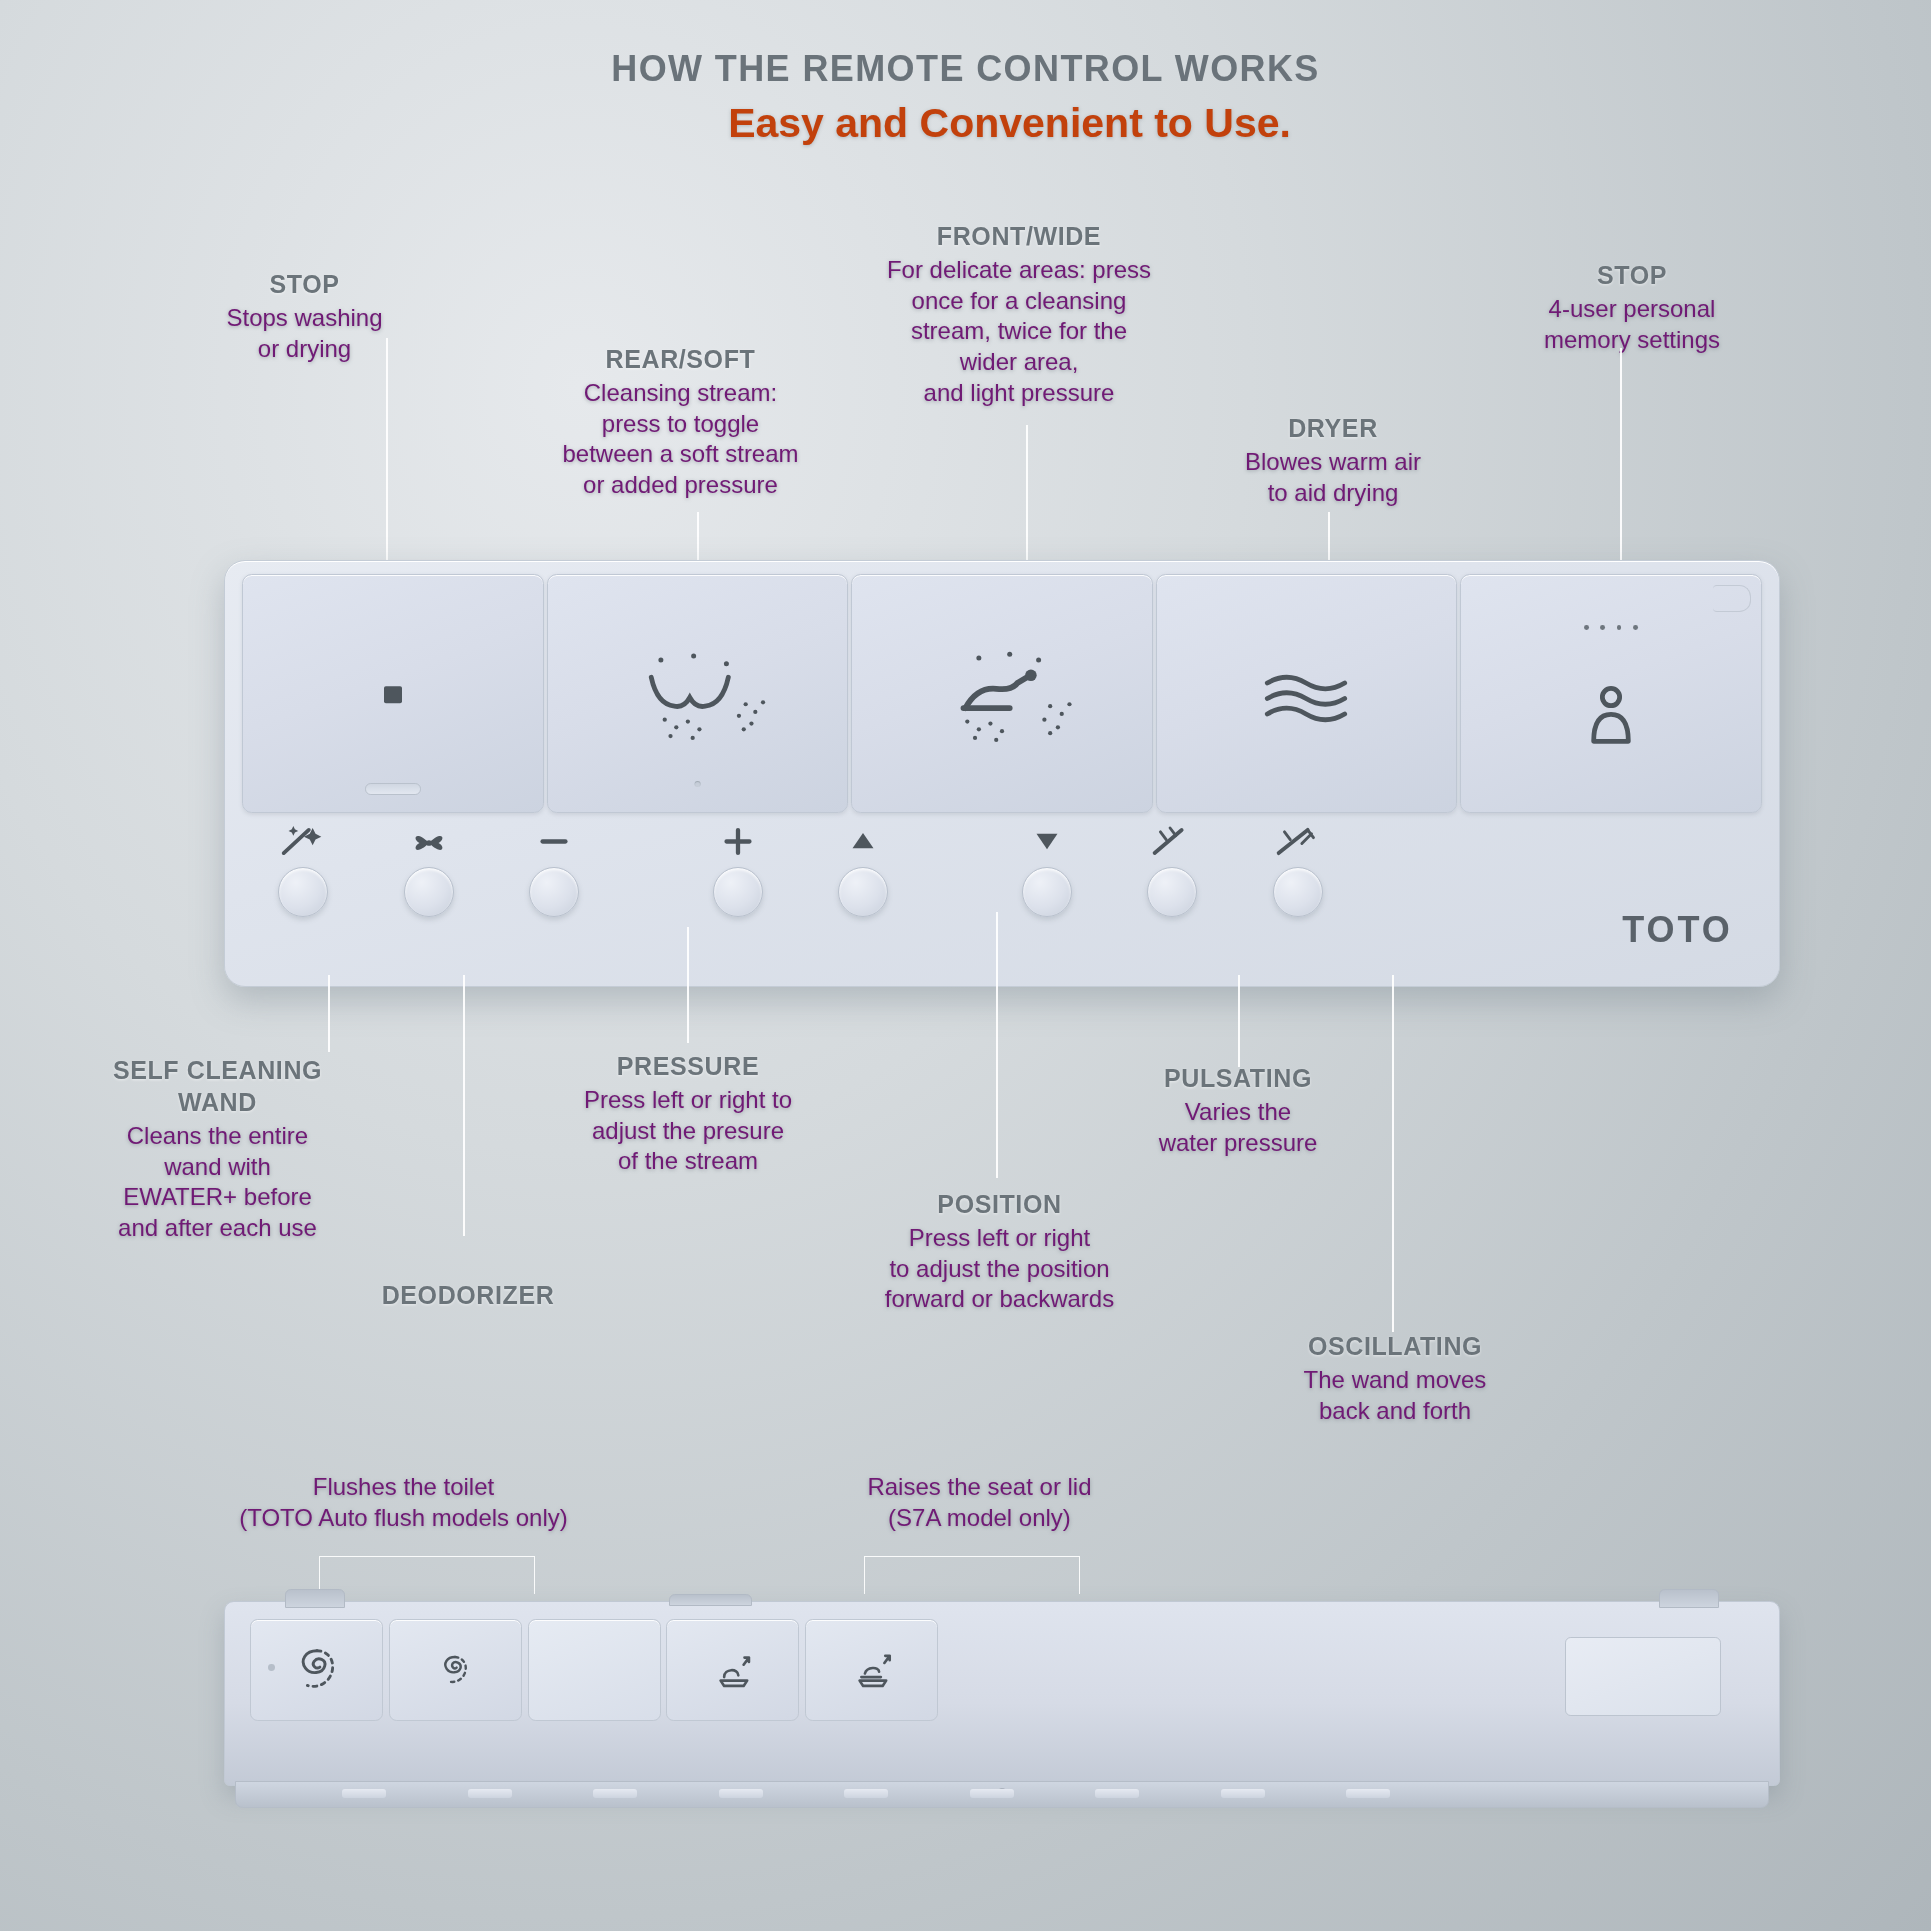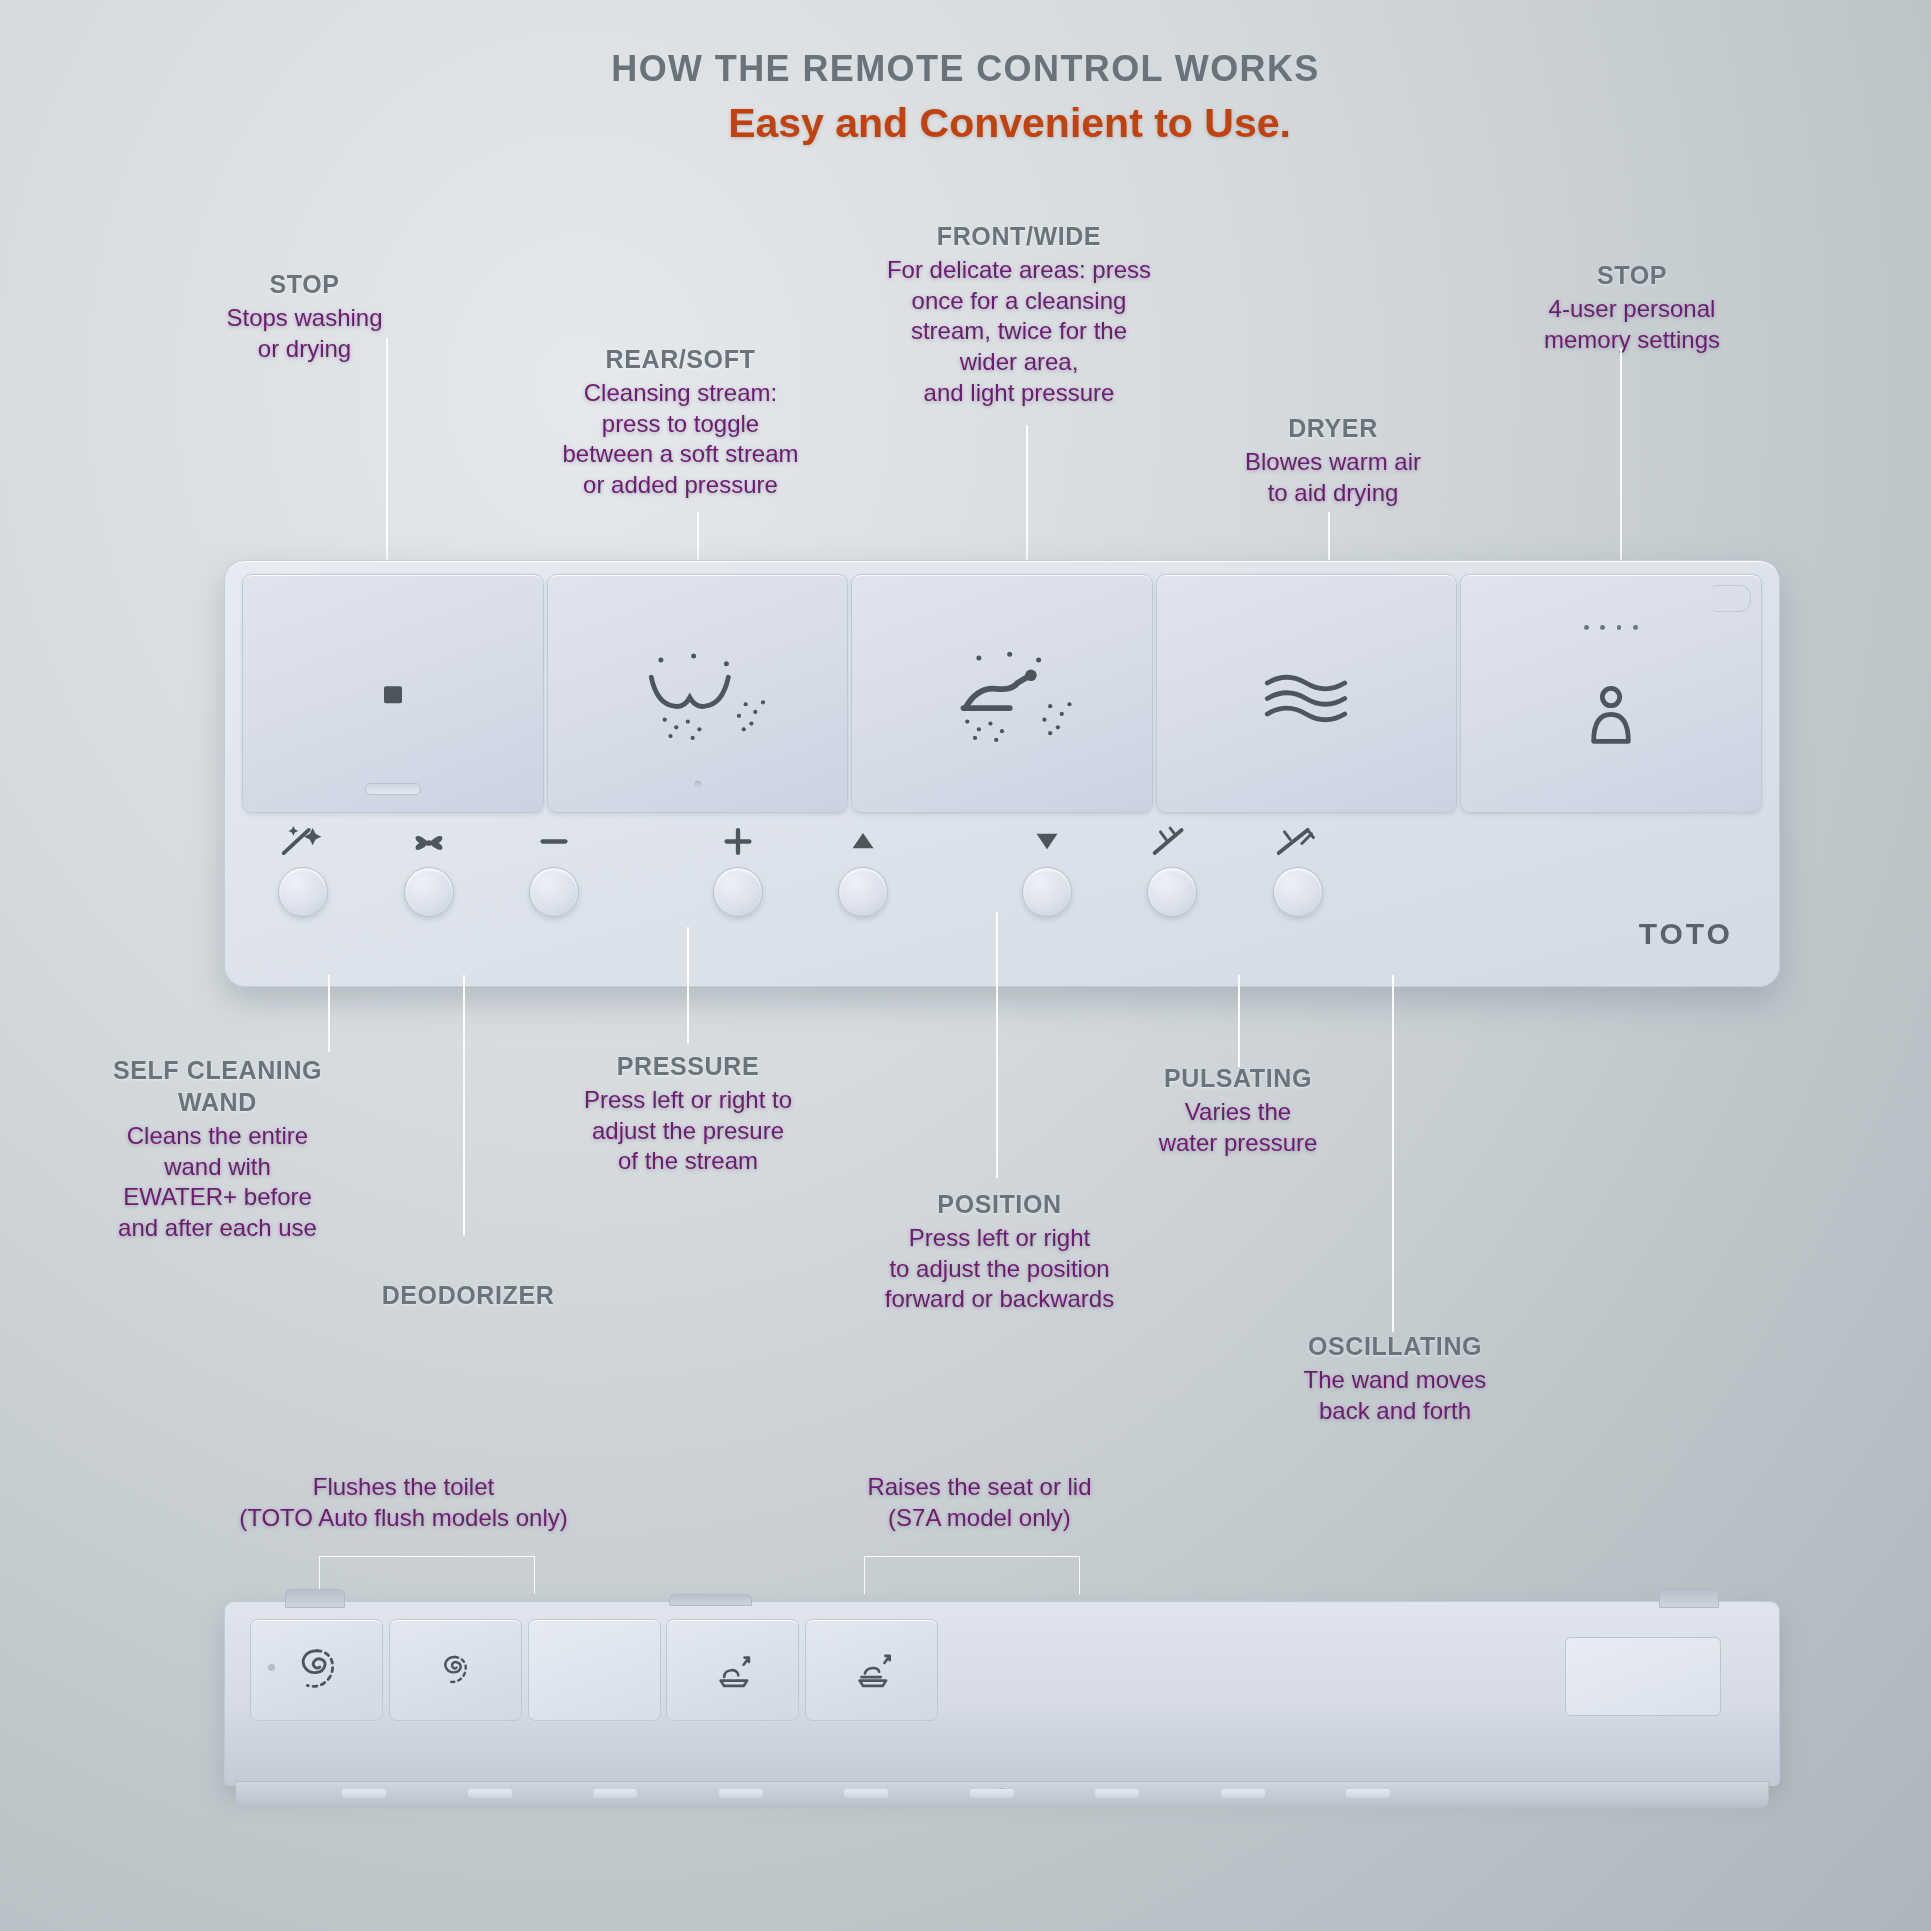--- a/index.html
+++ b/index.html
@@ -200,21 +200,21 @@
     margin: 3.9px auto 0;
     border-radius: 50%;
     background: radial-gradient(circle at 35% 30%, #eef1f7 0%, #dce1eb 55%, #c8cfdb 100%);
     border: 1px solid #b9c1cd;
     box-shadow: inset 0 1.9px 2.9px rgba(255,255,255,.85), 0 2.9px 4.8px rgba(120,130,140,.25);
   }
   .toto-logo {
     position: absolute;
     right: 29px;
     bottom: 25px;
-    font-size: 30px;
+    font-size: 36px;
     letter-spacing: 2.9px;
     color: #5a626a;
     font-weight: bold;
   }
 
   
   .edge {
     position: absolute;
     left: 224px;
     top: 1601px;

